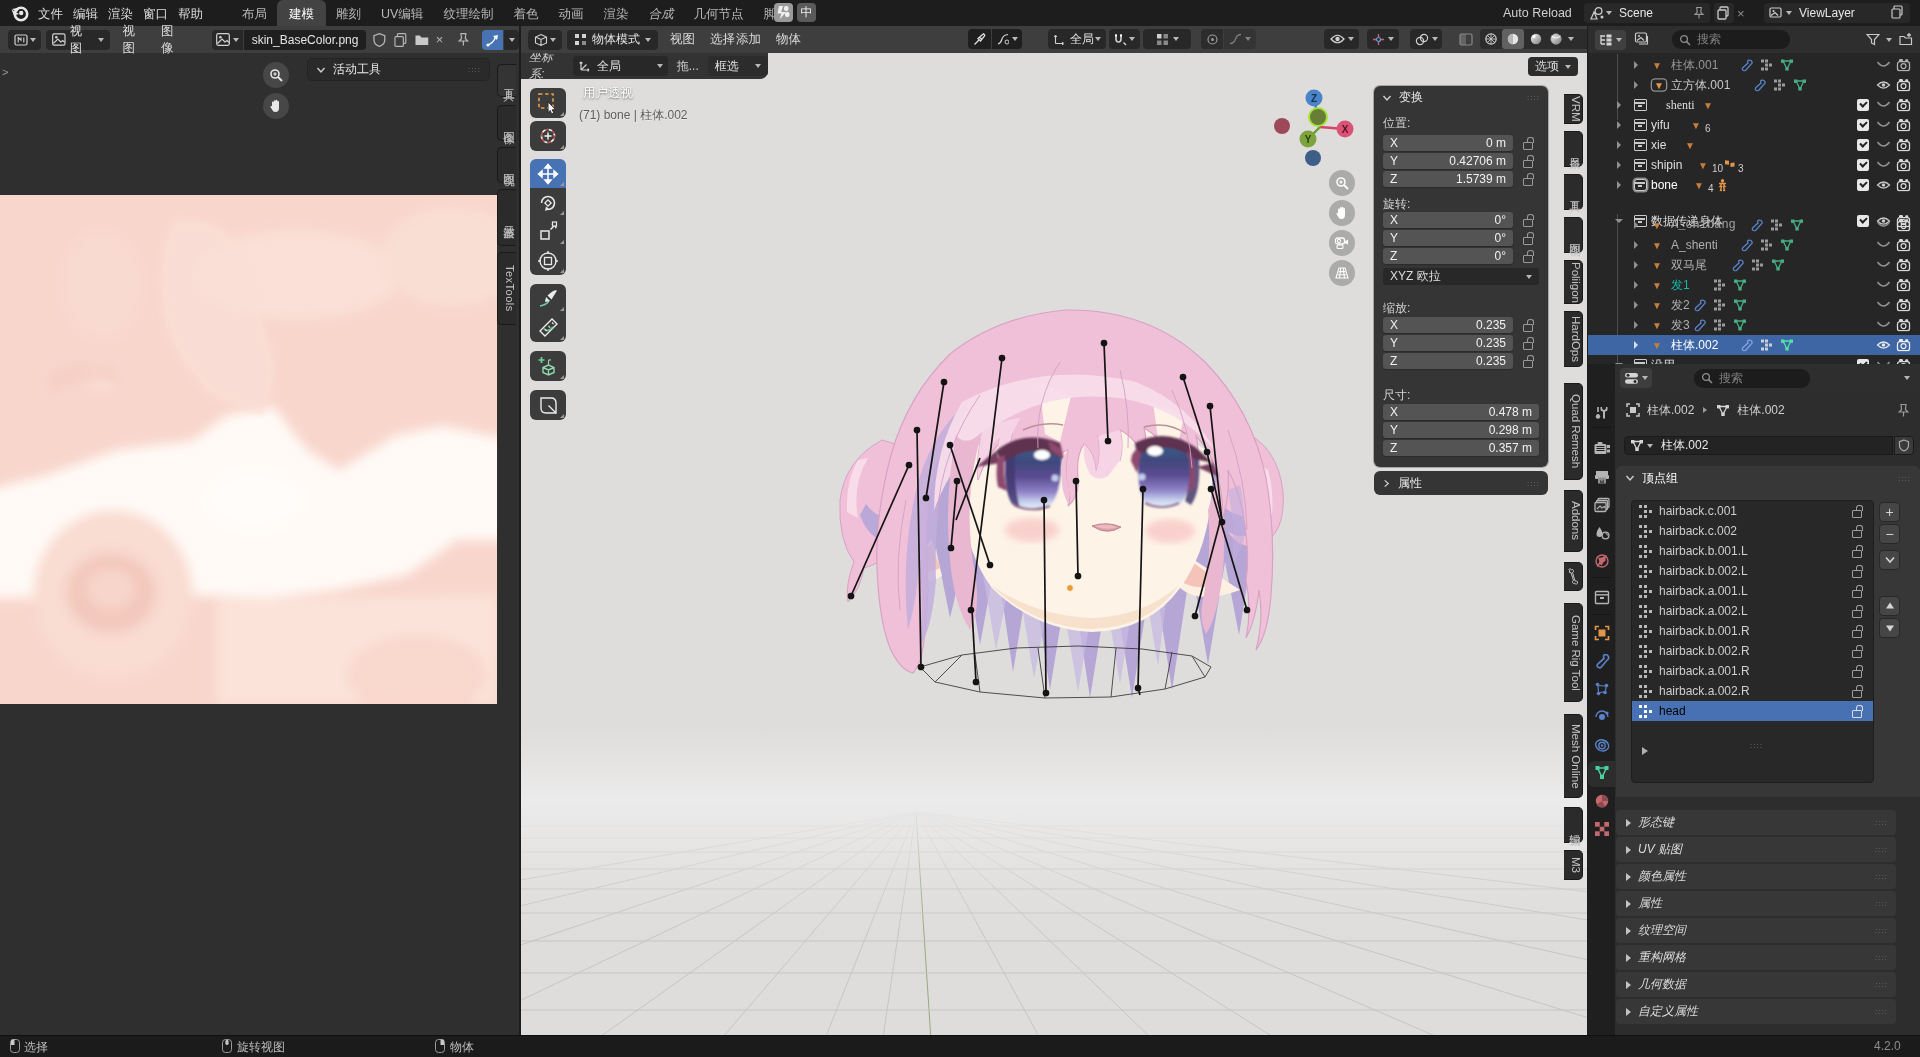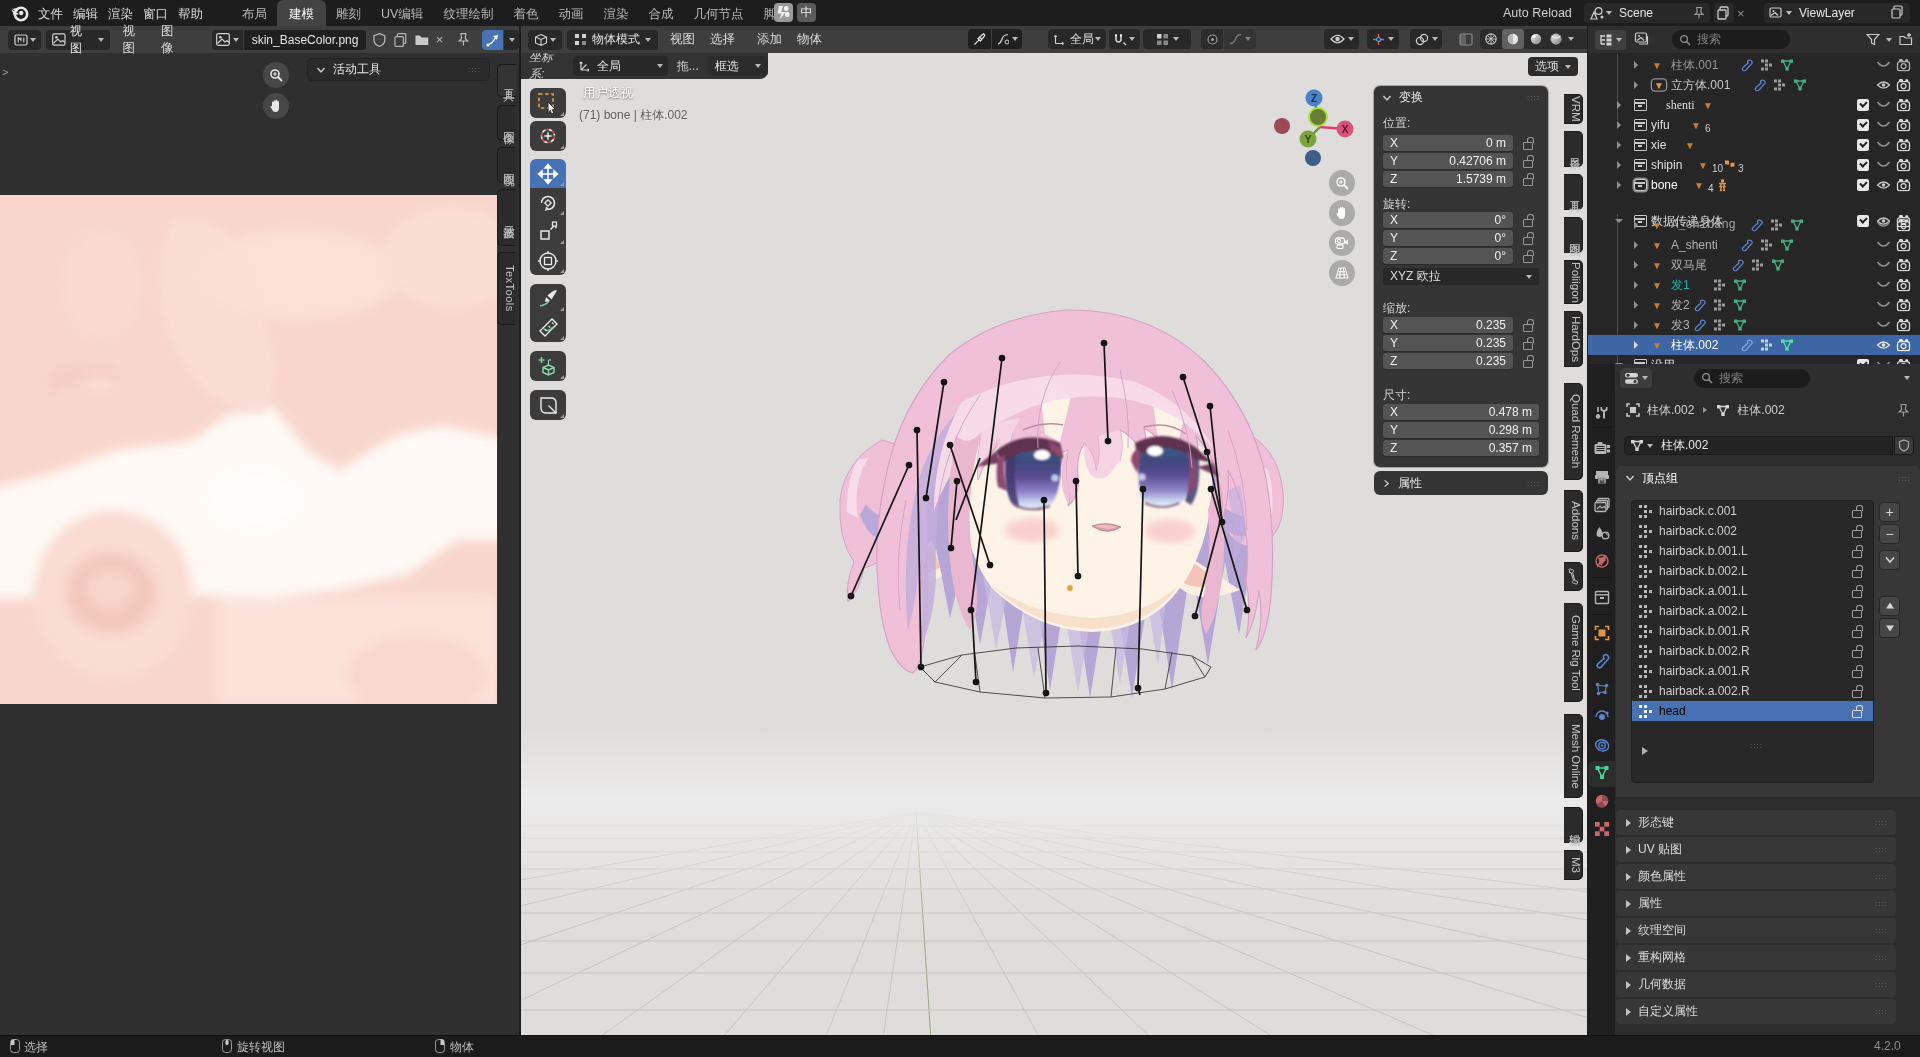--- a/index.html
+++ b/index.html
@@ -47,21 +47,21 @@
       linear-gradient(#b9b9b9,#b9b9b9) 0px 0px/3px 3px no-repeat,
       linear-gradient(#b9b9b9,#b9b9b9) 5px 0px/3px 3px no-repeat,
       linear-gradient(#b9b9b9,#b9b9b9) 5px 5px/3px 3px no-repeat,
       linear-gradient(#b9b9b9,#b9b9b9) 0px 10px/3px 3px no-repeat,
       linear-gradient(#b9b9b9,#b9b9b9) 5px 10px/3px 3px no-repeat,
       linear-gradient(#b9b9b9,#b9b9b9) 10px 5px/3px 3px no-repeat; }
   .vglock { position:absolute; right:10px; top:4px; width:12px; height:12px; }
   .vglock:before { content:""; position:absolute; left:1px; top:5px; width:8px; height:6px; border:1.3px solid #9e9e9e; border-radius:1px; }
   .vglock:after { content:""; position:absolute; left:5px; top:0; width:5px; height:5px; border:1.3px solid #9e9e9e; border-bottom:none; border-radius:3px 3px 0 0; }
   .pbtn { width:21px; height:20px; background:#464646; border:1px solid #272727; border-radius:4px; display:flex; align-items:center; justify-content:center; color:#d5d5d5; }
-  .cpanel { position:absolute; left:28px; width:280px; height:25px; background:#373737; border-radius:4px; display:flex; align-items:center; color:#dcdcdc; }
+  .cpanel { position:absolute; left:28px; width:280px; height:25px; background:#373737; border-radius:4px; display:flex; align-items:center; color:#dcdcdc;font-style:italic; }
   .cpanel:before { content:""; margin:0 7px 0 10px; width:0; height:0; border-left:5px solid #c3c3c3; border-top:4px solid transparent; border-bottom:4px solid transparent; }
   .cpanel:after { content:"::::"; margin-left:auto; margin-right:8px; color:#7a7a7a; font-size:8px; letter-spacing:1px; }
   .ptico { position:absolute; left:50%; transform:translateX(-50%); }
 </style>
 </head>
 <body>
 <div id="stage">
 
   <div class="abs" style="left:0;top:0;width:1920px;height:26px;background:#1d1d1d;"></div>
   <div class="abs" style="left:10px;top:3px;width:20px;height:20px;">
@@ -80,21 +80,21 @@
 
   <div class="abs" id="wstabs" style="left:232px;top:0;height:26px;display:flex;align-items:stretch;font-size:12.5px;color:#b9b9b9;">
     <div style="padding:6px 10px 0;">布局</div>
     <div style="padding:6px 12px 0;background:#434343;border-radius:6px 6px 0 0;color:#fff;">建模</div>
     <div style="padding:6px 10px 0;">雕刻</div>
     <div style="padding:6px 10px 0;">UV编辑</div>
     <div style="padding:6px 10px 5px;">纹理绘制</div>
     <div style="padding:6px 10px 0;">着色</div>
     <div style="padding:6px 10px 0;">动画</div>
     <div style="padding:6px 10px 0;">渲染</div>
-    <div style="padding:6px 10px 0;">合成</div>
+    <div style="padding:6px 10px 0;font-style:italic;">合成</div>
     <div style="padding:6px 10px 0;">几何节点</div>
     <div style="padding:6px 10px 0;">脚本</div>
     <div style="padding:6px 8px 0;color:#9a9a9a;font-size:14px;">+</div>
   </div>
   <div class="abs" style="left:774px;top:3px;width:19px;height:19px;background:#9a9a9a;border-radius:4px;">
     <svg width="19" height="19" viewBox="0 0 19 19">
         <path d="M5 3 L9 3 L7.2 9 L12 9 L5.5 16.5 L7.5 10.5 L3.5 10.5 Z" fill="#f0f0f0"></path>
         <rect x="10" y="3" width="4.5" height="5" rx="2" fill="#f0f0f0"></rect>
         <rect x="11" y="9" width="4.5" height="5" rx="2" fill="#f0f0f0"></rect>
       </svg>
@@ -734,21 +734,21 @@
             <rect x="1" y="1" width="4" height="4" fill="#d2d2d2"></rect>
             <rect x="8" y="1" width="4" height="4" fill="#d2d2d2"></rect>
             <rect x="1" y="8" width="4" height="4" fill="#d2d2d2"></rect>
             <rect x="8" y="8" width="4" height="4" fill="#8b8b8b"></rect>
           </svg>
         <span style="color:#e3e3e3;">物体模式</span>
           <span class="chev"></span>
       </div>
       <span class="menu" style="margin-left:12px;">视图</span>
       <span class="menu" style="margin-left:15px;">选择</span>
-      <span class="menu" style="margin-left:22px;">添加</span>
+      <span class="menu" style="margin-left:1px;">添加</span>
       <span class="menu" style="margin-left:15px;">物体</span>
 
       <div class="abs" style="left:447px;top:3px;width:23px;height:20px;background:#1f1f1f;border-radius:4px 0 0 4px;display:flex;align-items:center;justify-content:center;">
         <svg width="13" height="13" viewBox="0 0 13 13">
             <path d="M1.5 11.5 L6 7 M6.5 4 L9 6.5 M5 5.5 L10.5 0.8 Q12.2 1.8 11.5 3 L7.5 8 Z" stroke="#e0e0e0" stroke-width="1.3" fill="none"></path>
           </svg>
       </div>
       <div class="abs" style="left:471px;top:3px;width:30px;height:20px;background:#1f1f1f;border-radius:0 4px 4px 0;display:flex;align-items:center;justify-content:center;gap:3px;">
         <svg width="12" height="12" viewBox="0 0 12 12">
             <path d="M1 11 Q4 10 5 6 Q6 2 11 1.5" fill="none" stroke="#cdcdcd" stroke-width="1.2"></path>

